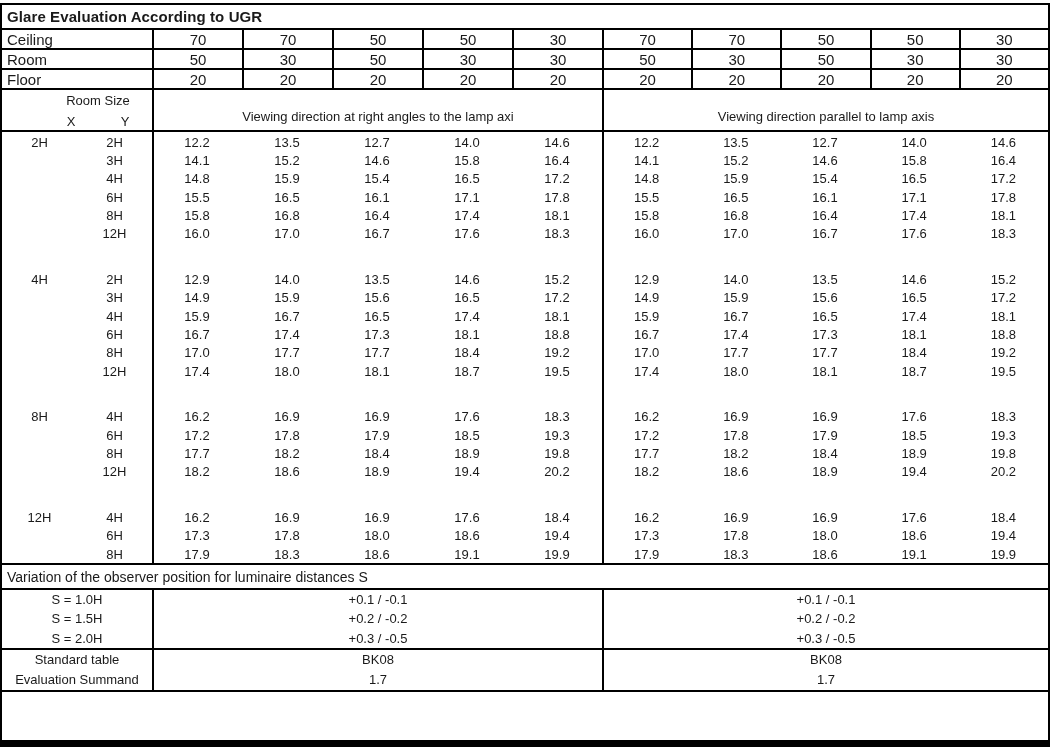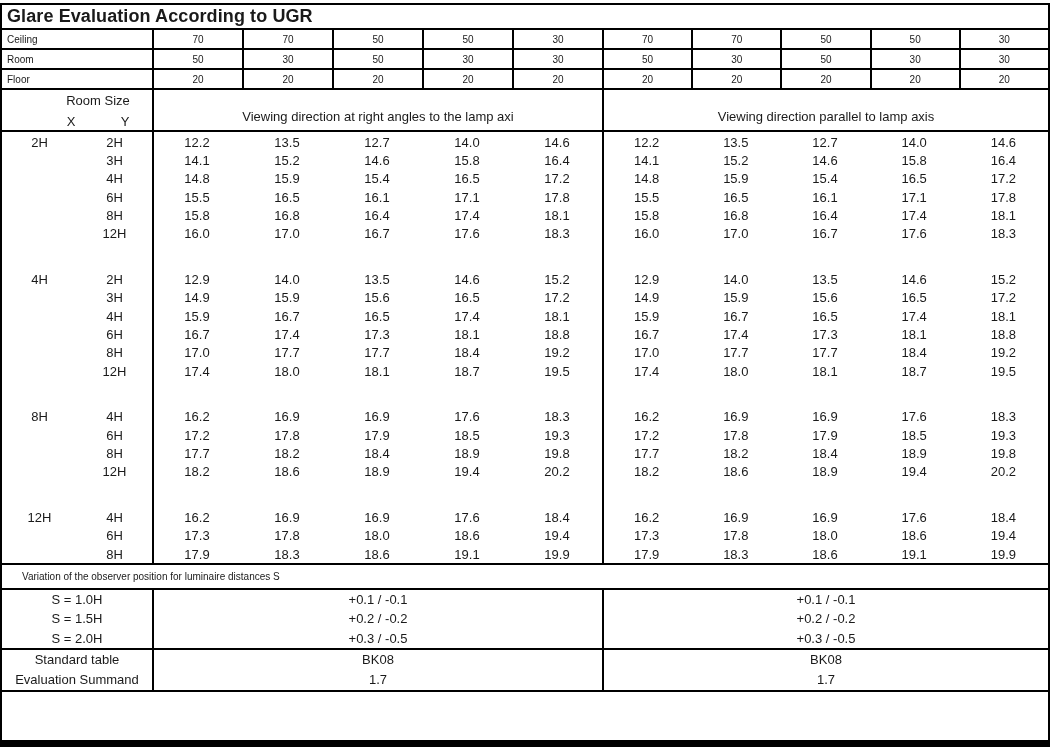--- a/index.html
+++ b/index.html
@@ -10,27 +10,27 @@
   }
   .sheet{position:relative;width:1050px;height:750px;background:#fff;overflow:hidden;}
   .ugr-table{
     position:absolute;left:0;top:3px;width:1050px;height:744px;
     border:2px solid #000;border-bottom-width:7px;
     box-sizing:border-box;display:flex;flex-direction:column;background:#fff;
   }
   .title-row{
     height:25px;flex:0 0 25px;border-bottom:2px solid #000;box-sizing:border-box;
     display:flex;align-items:center;padding-left:5px;
-    font-weight:bold;font-size:18px;letter-spacing:0.1px;
+    font-weight:bold;font-size:15px;letter-spacing:0.1px;
   }
   
   .surface-row{
     height:20px;flex:0 0 20px;border-bottom:2px solid #000;box-sizing:border-box;
     display:grid;grid-template-columns:150px repeat(5,90px) repeat(5,89.2px);
-    font-size:10px;
+    font-size:15px;
     text-align:center;
   }
   .surface-label{display:flex;align-items:center;padding-left:5px;box-sizing:border-box;}
   .surface-row .cell{
     border-left:2px solid #000;box-sizing:border-box;
     display:flex;align-items:center;justify-content:center;
   }
   
   .header-row{
     height:42px;flex:0 0 42px;border-bottom:2px solid #000;box-sizing:border-box;
@@ -54,21 +54,21 @@
   .divider-2{left:600px;}
   .ugr-row{
     display:grid;grid-template-columns:75px 75px repeat(5,90px) repeat(5,89.2px);
     height:18.3px;
   }
   .ugr-row div{display:flex;align-items:center;justify-content:center;}
   .block-spacer{height:27.6px;}
   
   .variation-row{
     height:25px;flex:0 0 25px;border-bottom:2px solid #000;box-sizing:border-box;
-    display:flex;align-items:center;padding-left:20px;font-size:10px;
+    display:flex;align-items:center;padding-left:5px;font-size:14px;
   }
   
   .s-section{
     height:60px;flex:0 0 60px;border-bottom:2px solid #000;box-sizing:border-box;
     display:grid;grid-template-columns:150px 450px 446px;font-size:13px;
   }
   .summary-section{
     height:42px;flex:0 0 42px;border-bottom:2px solid #000;box-sizing:border-box;
     display:grid;grid-template-columns:150px 450px 446px;font-size:13px;
   }

